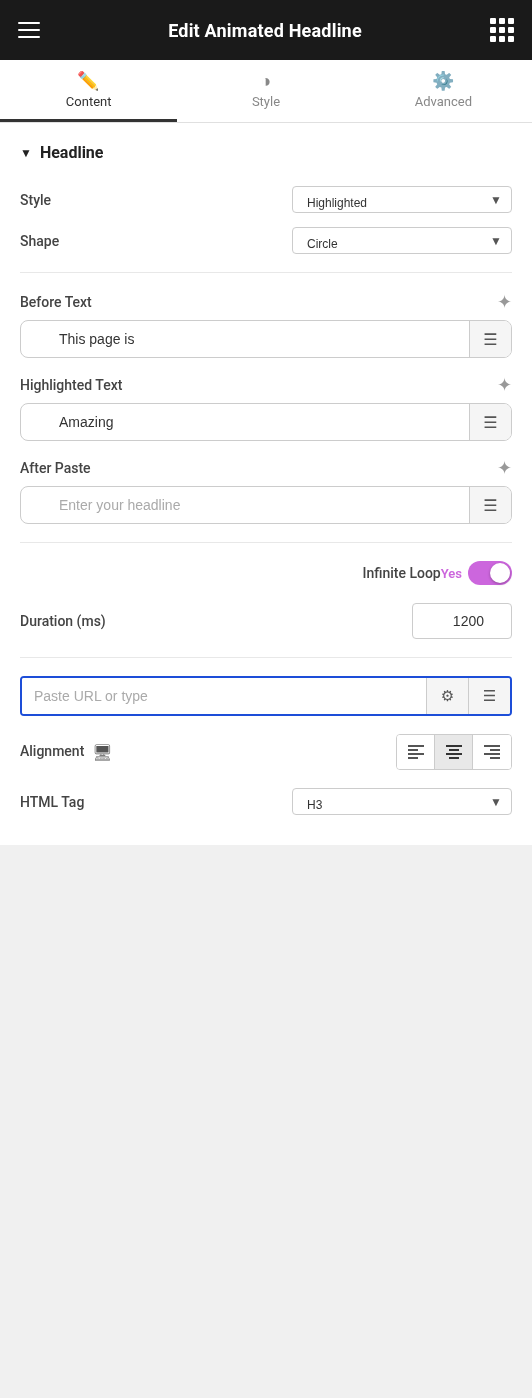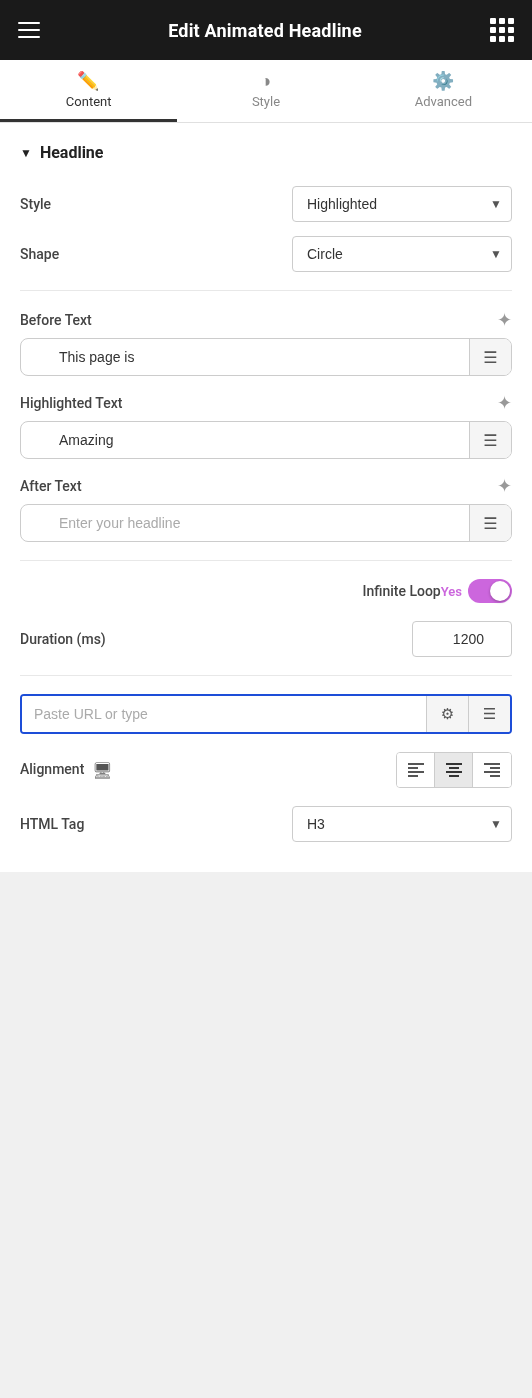--- a/index.html
+++ b/index.html
@@ -112,25 +112,25 @@
       font-weight: 500;
     }
 
     
     .select-wrapper {
       position: relative;
       width: 220px;
     }
     .select-box {
       width: 100%;
-      padding: 9px 36px 9px 14px;
+      padding: 9px 36px 2px 14px;
       border: 1px solid #ccc;
       border-radius: 4px;
       background: #fff;
-      font-size: 14px;
+      font-size: 12px;
       color: #333;
       appearance: none;
       cursor: pointer;
     }
     .select-arrow {
       position: absolute;
       right: 10px;
       top: 50%;
       transform: translateY(-50%);
       pointer-events: none;
@@ -425,21 +425,21 @@
   <div class="field-header">
     <span class="field-label">Highlighted Text</span>
     <span class="sparkle-icon">✦</span>
   </div>
   <div class="input-row">
     <input type="text" value="Amazing" style="">
     <div class="input-side-btn">☰</div>
   </div>
 
   <div class="field-header">
-    <span class="field-label">After Text</span>
+    <span class="field-label">After Paste</span>
     <span class="sparkle-icon">✦</span>
   </div>
   <div class="input-row">
     <input type="text" placeholder="Enter your headline" style="">
     <div class="input-side-btn">☰</div>
   </div>
 
   <div class="divider"></div>
 
   <div class="toggle-row">

